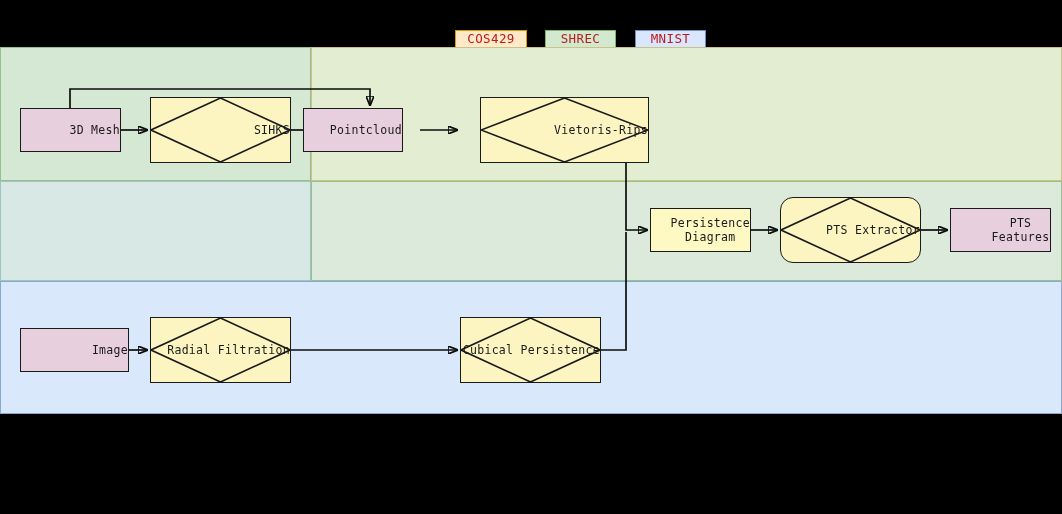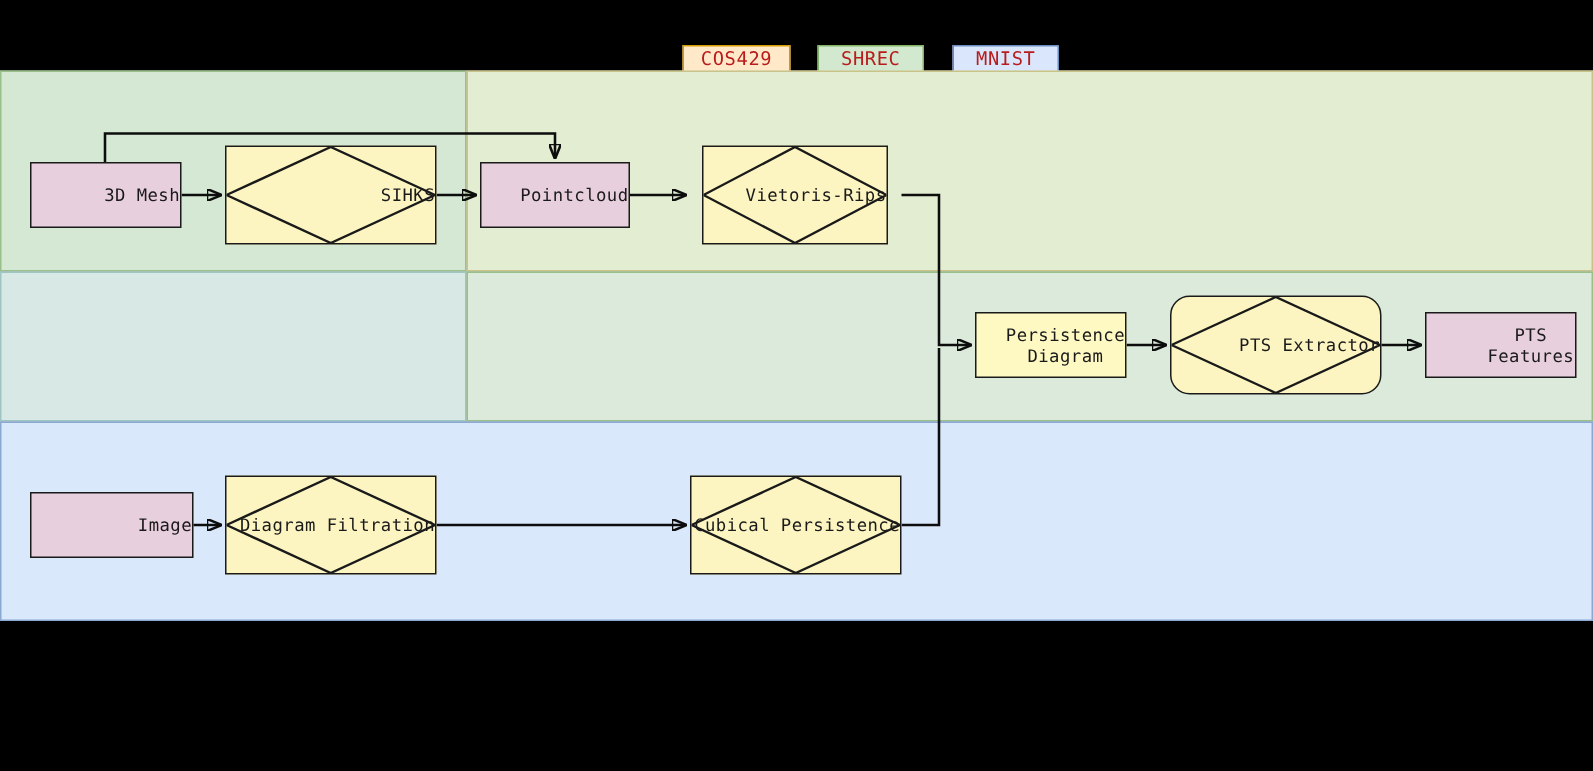--- a/index.html
+++ b/index.html
@@ -160,25 +160,25 @@
     <span>3D Mesh</span>
   </div>
 
   <div class="node diamond-box" style="left: 150px; top: 97px; width: 141px; height: 66px; background: rgb(252, 245, 194);">
     <svg viewBox="0 0 100 100" preserveAspectRatio="none">
       <polygon points="0,50 50,0 100,50 50,100" fill="#fcf5c2" stroke="#1a1a1a" stroke-width="1.6" vector-effect="non-scaling-stroke"></polygon>
     </svg>
     <span class="dlabel">SIHKS</span>
   </div>
 
-  <div class="node rect" style="left: 320px; top: 108px; width: 100px; height: 44px; background: rgb(232, 207, 221); padding-left: 24px;">
+  <div class="node rect" style="left: 303px; top: 108px; width: 100px; height: 44px; background: rgb(232, 207, 221); padding-left: 24px;">
     <span>Pointcloud</span>
   </div>
 
-  <div class="node diamond-box" style="left: 468px; top: 97px; width: 124px; height: 66px; background: rgb(252, 245, 194);">
+  <div class="node diamond-box" style="left: 480px; top: 97px; width: 169px; height: 66px; background: rgb(252, 245, 194);">
     <svg viewBox="0 0 100 100" preserveAspectRatio="none">
       <polygon points="0,50 50,0 100,50 50,100" fill="#fcf5c2" stroke="#1a1a1a" stroke-width="1.6" vector-effect="non-scaling-stroke"></polygon>
     </svg>
     <span class="dlabel">Vietoris-Rips</span>
   </div>
 
   <div class="node rect" style="left: 650px; top: 208px; width: 101px; height: 44px; background: #fef9c3;">
     <span>Persistence
 Diagram</span>
   </div>
@@ -195,21 +195,21 @@
   </div>
 
   <div class="node rect" style="left: 20px; top: 328px; width: 109px; height: 44px; background: rgb(232, 207, 221);">
     <span>Image</span>
   </div>
 
   <div class="node diamond-box" style="left: 150px; top: 317px; width: 141px; height: 66px; background: rgb(252, 245, 194);">
     <svg viewBox="0 0 100 100" preserveAspectRatio="none">
       <polygon points="0,50 50,0 100,50 50,100" fill="#fcf5c2" stroke="#1a1a1a" stroke-width="1.6" vector-effect="non-scaling-stroke"></polygon>
     </svg>
-    <span class="dlabel">Diagram Filtration</span>
+    <span class="dlabel">Radial Filtration</span>
   </div>
 
   <div class="node diamond-box" style="left: 460px; top: 317px; width: 141px; height: 66px; background: rgb(252, 245, 194);">
     <svg viewBox="0 0 100 100" preserveAspectRatio="none">
       <polygon points="0,50 50,0 100,50 50,100" fill="#fcf5c2" stroke="#1a1a1a" stroke-width="1.6" vector-effect="non-scaling-stroke"></polygon>
     </svg>
     <span class="dlabel">Cubical Persistence</span>
   </div>
 
 </div>

